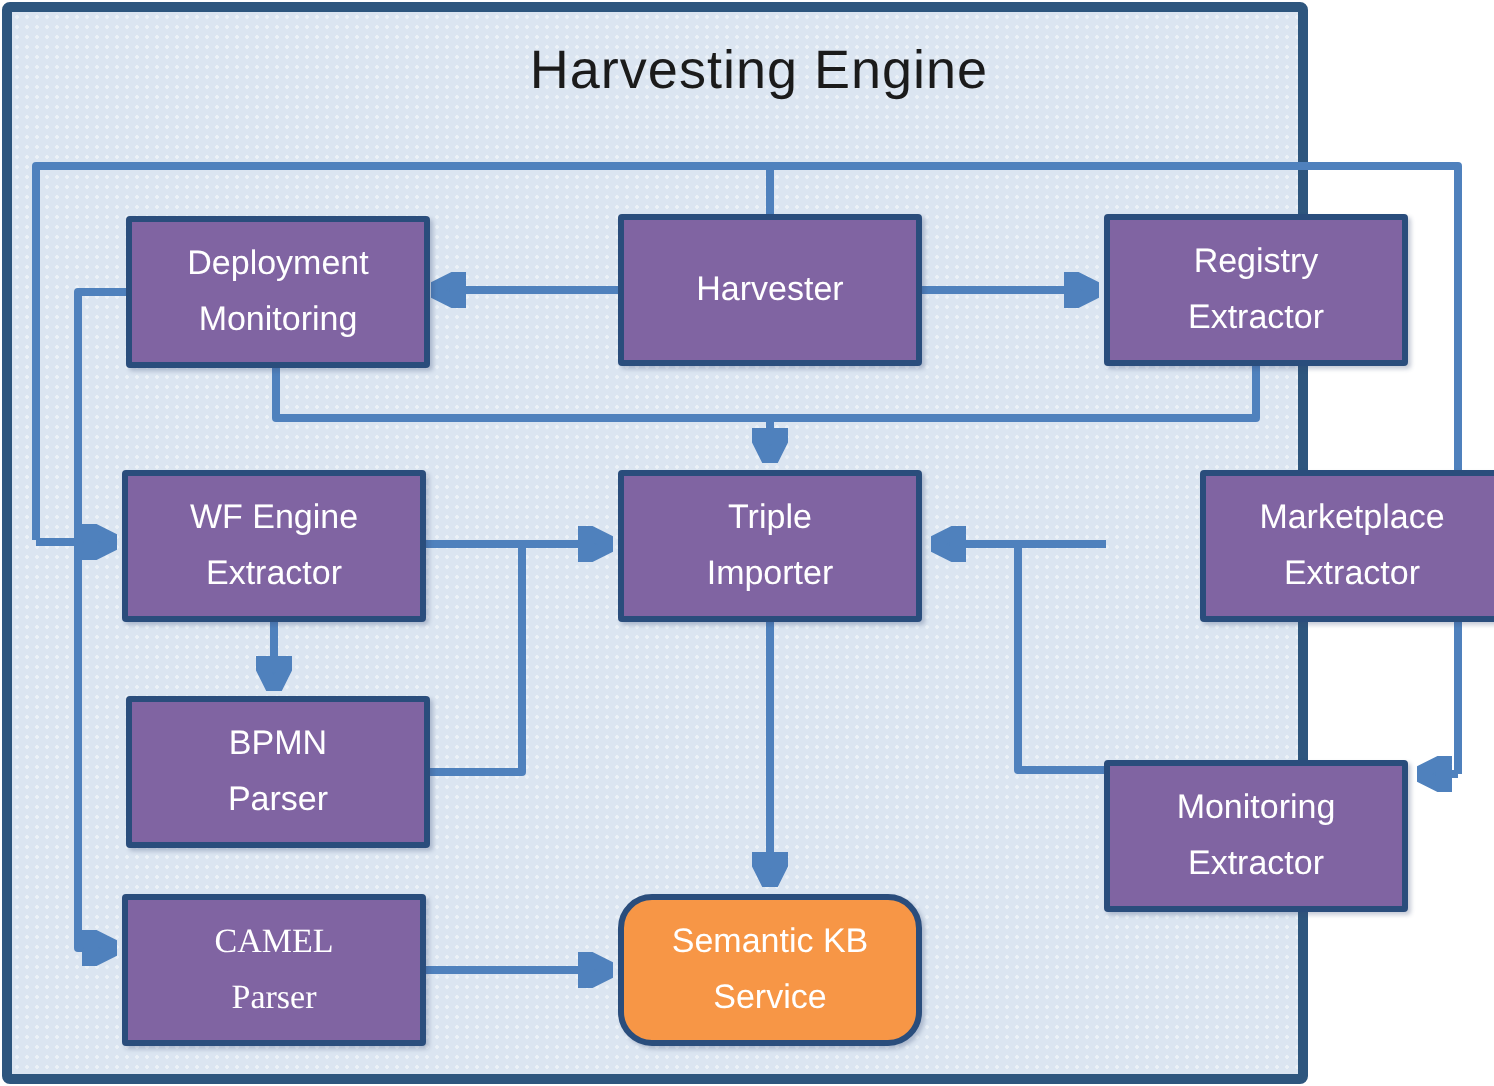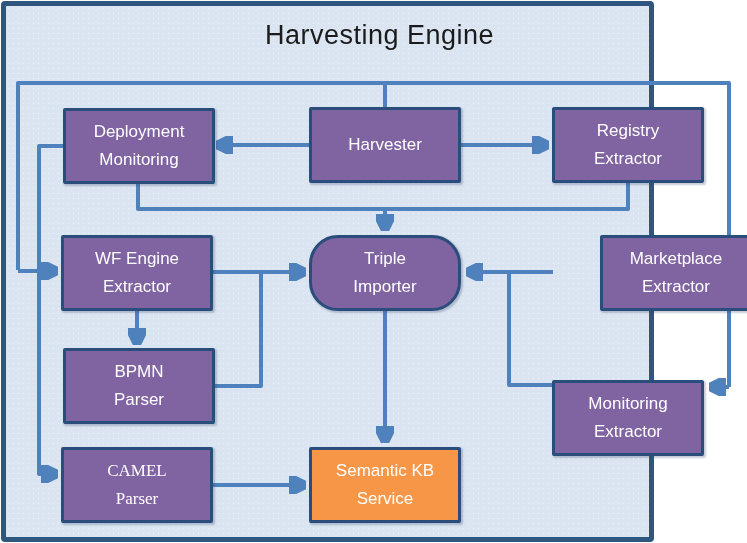--- a/index.html
+++ b/index.html
@@ -116,32 +116,32 @@
 Monitoring</div>
 
     <div class="node" style="left:303px; top:101px;text-align:right;">Harvester</div>
 
     <div class="node" style="left:546px; top:101px;">Registry
 Extractor</div>
 
     <div class="node" style="left:55px; top:229px;">WF Engine
 Extractor</div>
 
-    <div class="node" style="left:303px; top:229px;border-radius:29px;">Triple
+    <div class="node" style="left:303px; top:229px;">Triple
 Importer</div>
 
     <div class="node" style="left:546px; top:229px;margin-left:48px;">Marketplace
 Extractor</div>
 
     <div class="node" style="left:57px; top:342px;">BPMN
 Parser</div>
 
     <div class="node" style="left:546px; top:342px;margin-top:32px;">Monitoring
 Extractor</div>
 
     <div class="node" style="left:55px; top:441px;font-family:Liberation Serif, serif;">CAMEL
 Parser</div>
 
-    <div class="node orange" style="left:303px; top:441px;">Semantic KB
+    <div class="node orange" style="left:303px; top:441px;border-radius:17px;">Semantic KB
 Service</div>
 
   </div>
 </div>
 
 </body></html>

